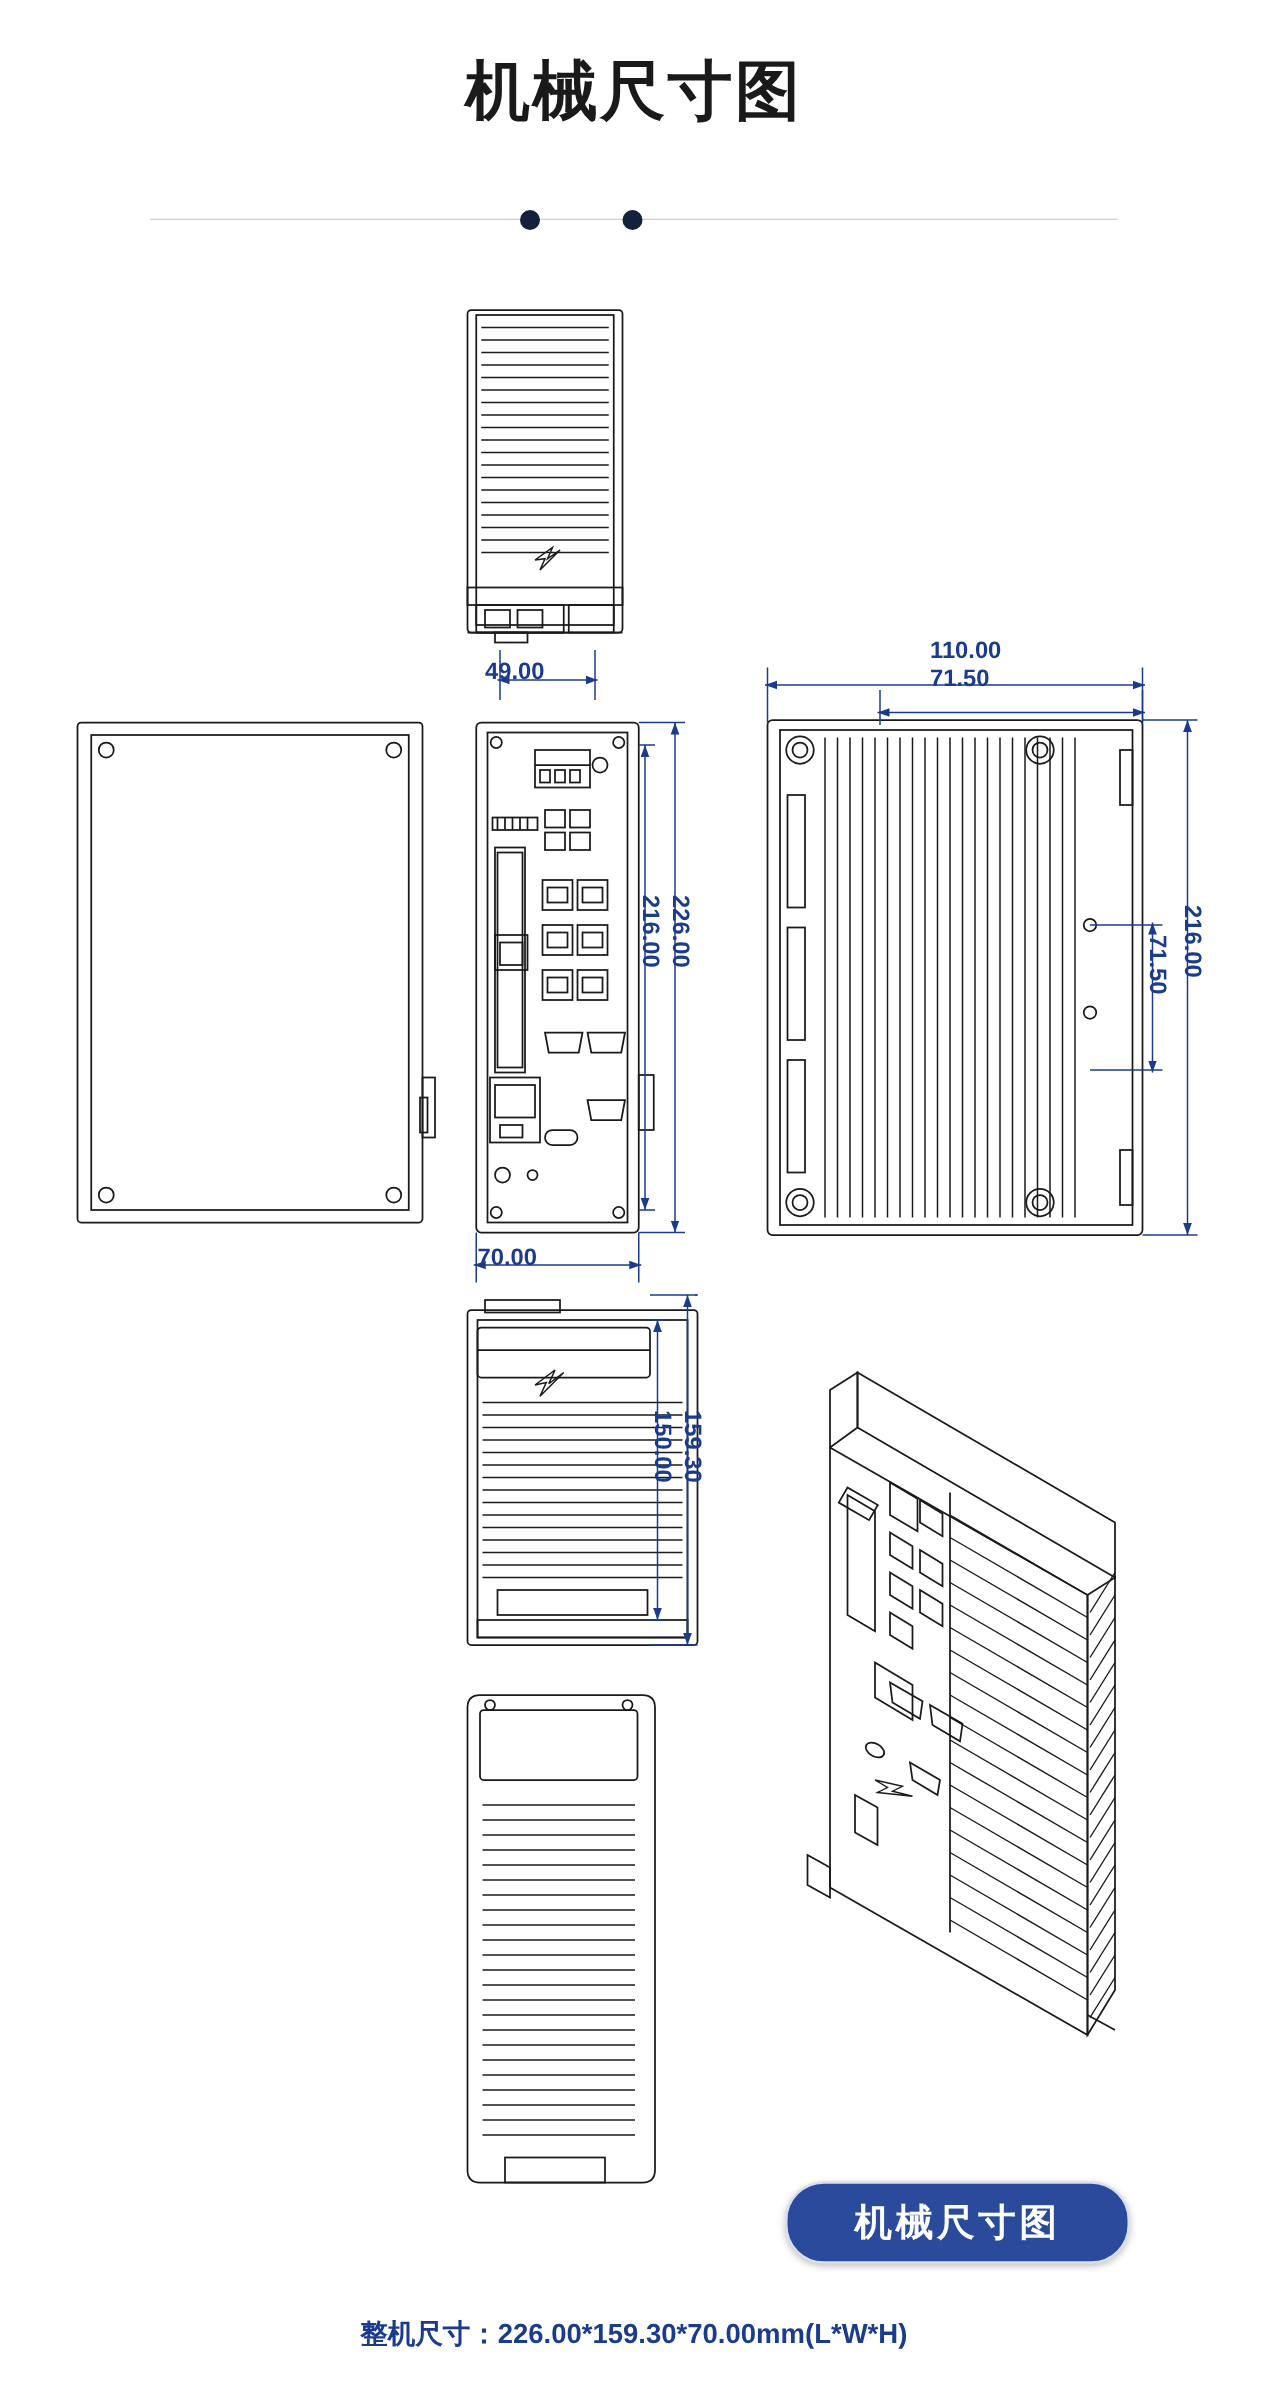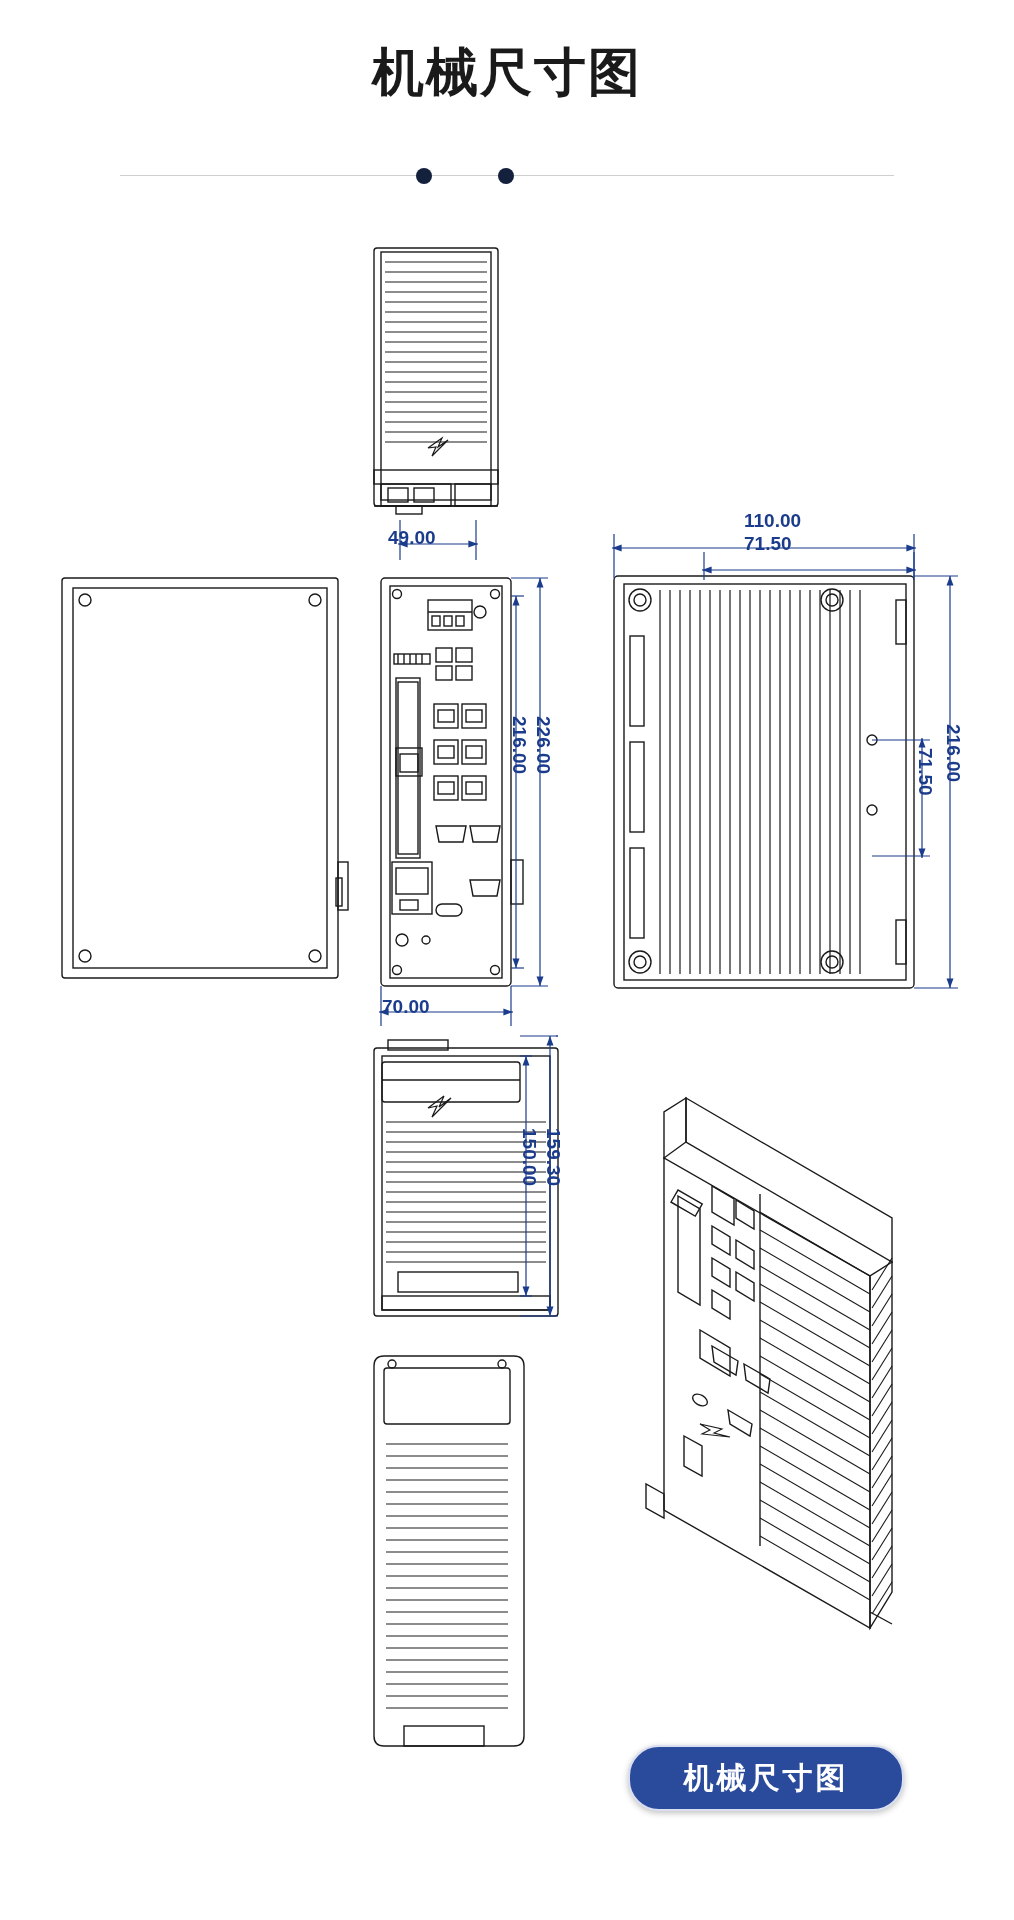--- a/index.html
+++ b/index.html
@@ -437,14 +437,15 @@
   <div class="dim" style="left:700px;top:510px;margin-left:44px;">110.00</div>
   <div class="dim" style="left:744px;top:533px;">71.50</div>
 
   <div class="dim vert" style="left:964px;top:724px;">216.00</div>
   <div class="dim vert" style="left:936px;top:748px;">71.50</div>
 
   <div class="dim vert" style="left:564px;top:1128px;">159.30</div>
   <div class="dim vert" style="left:540px;top:1128px;">150.00</div>
 
   <div class="badge">机械尺寸图</div>
+  <div class="footnote">整机尺寸：226.00*159.30*70.00mm(L*W*H)</div>
 
 </div>
 
 </body></html>

